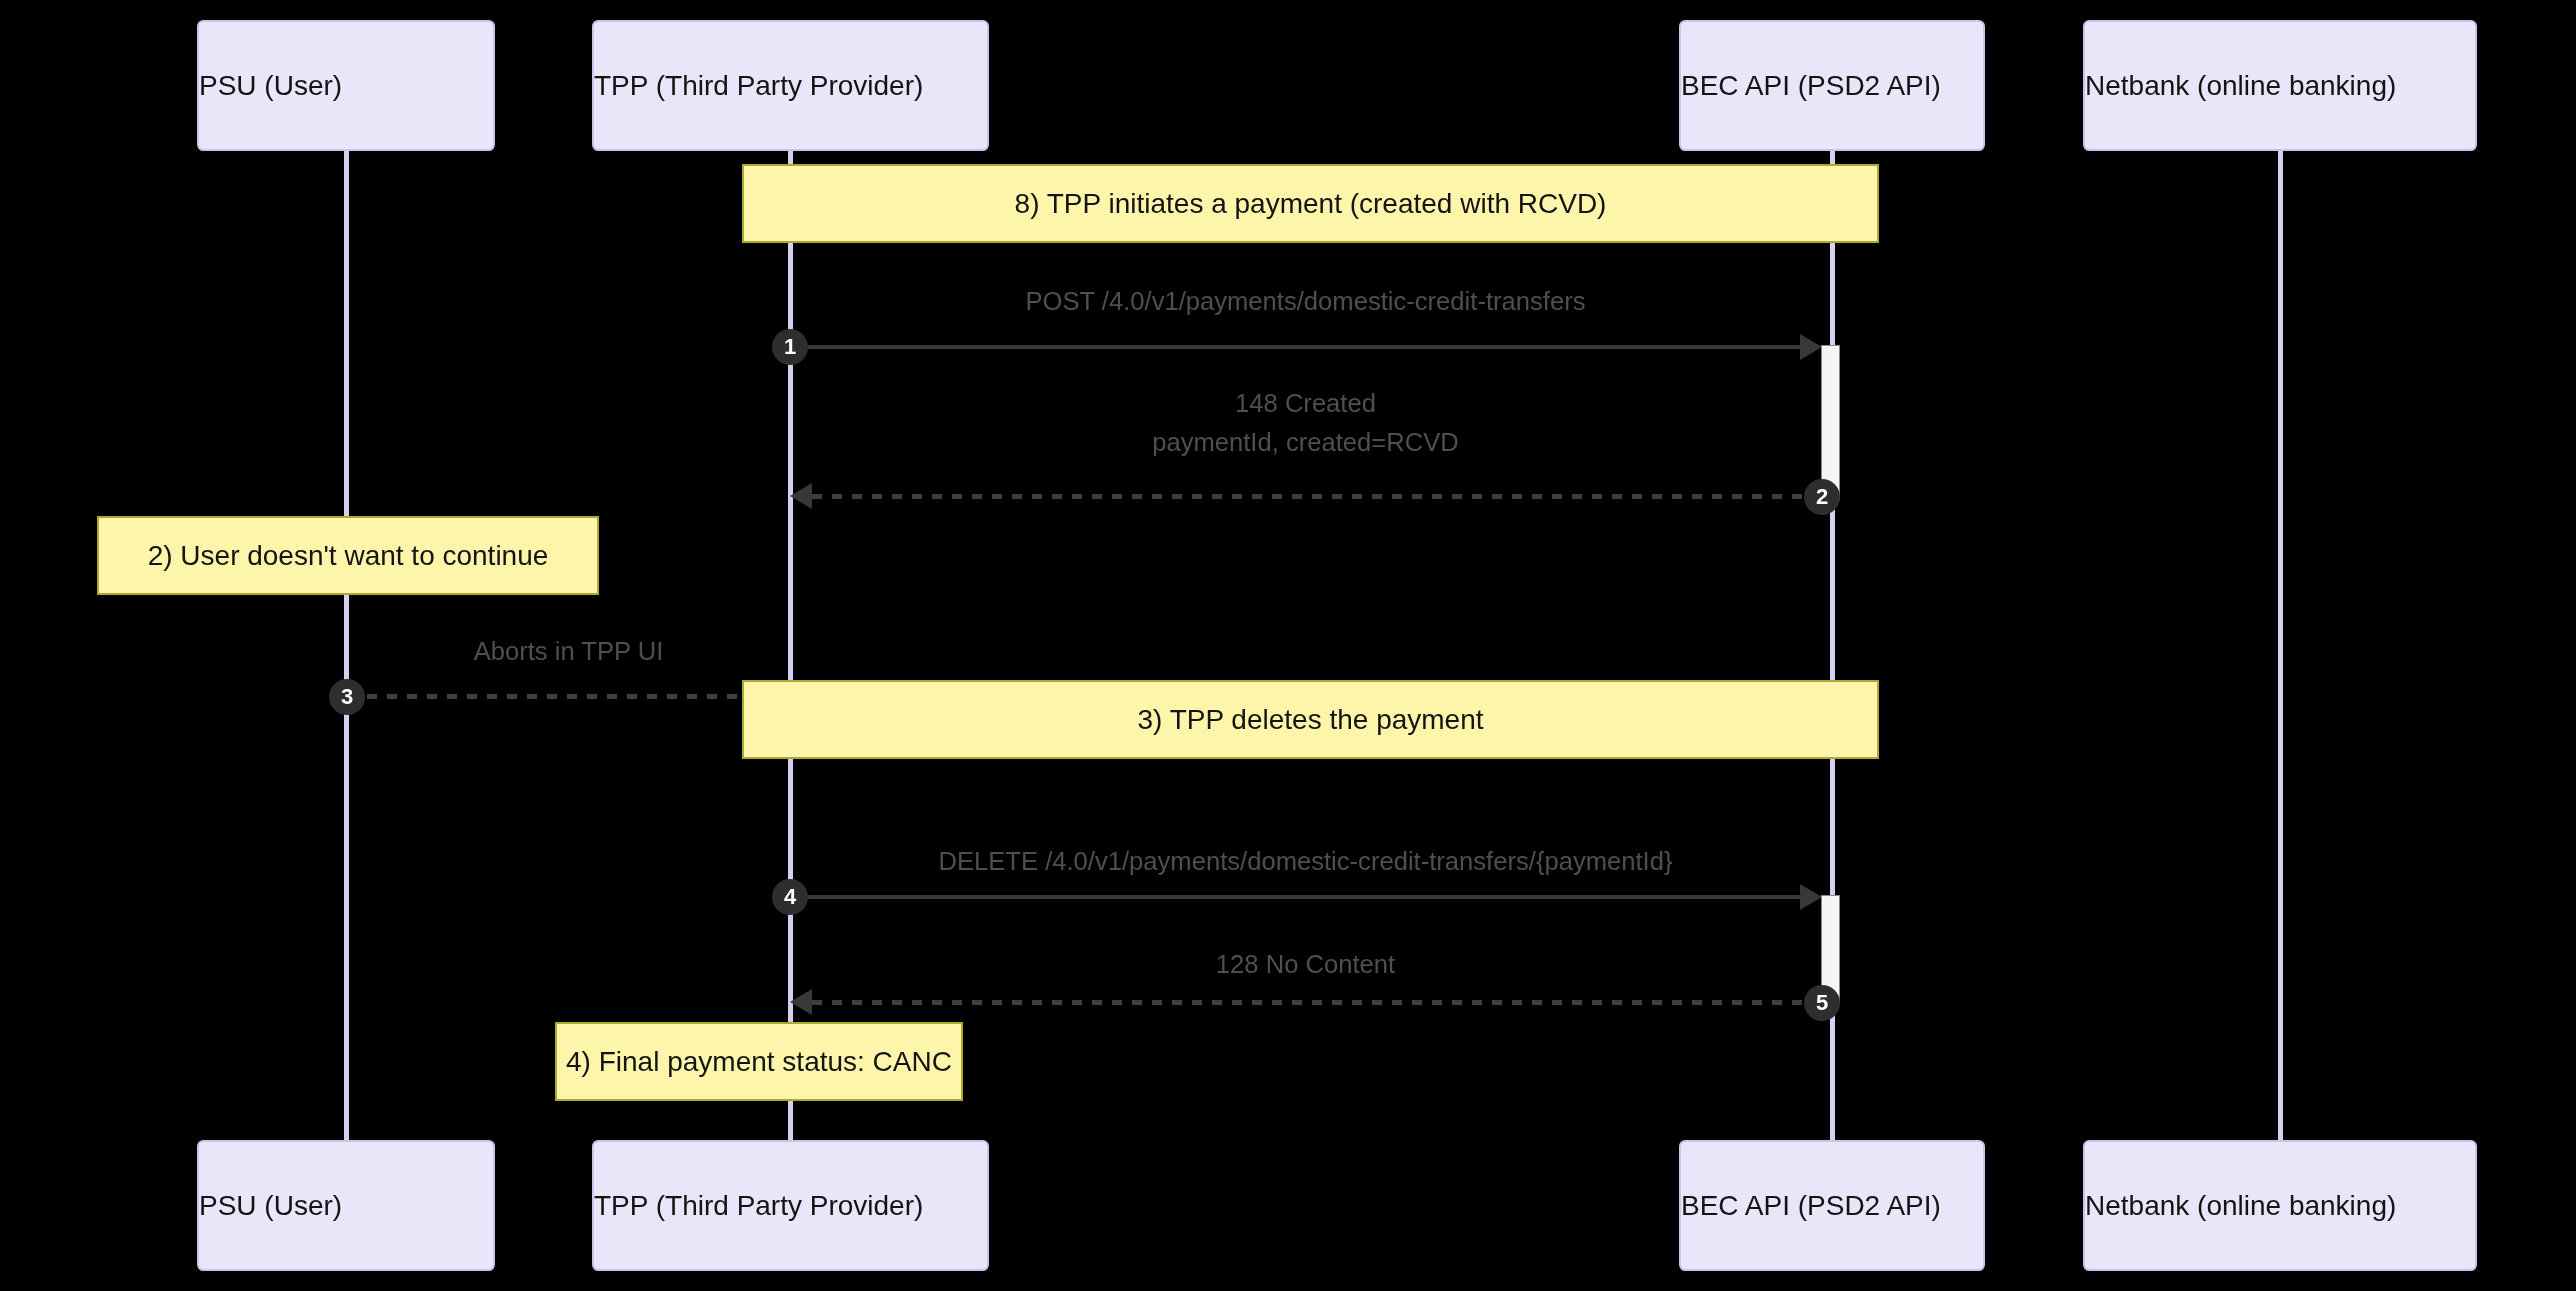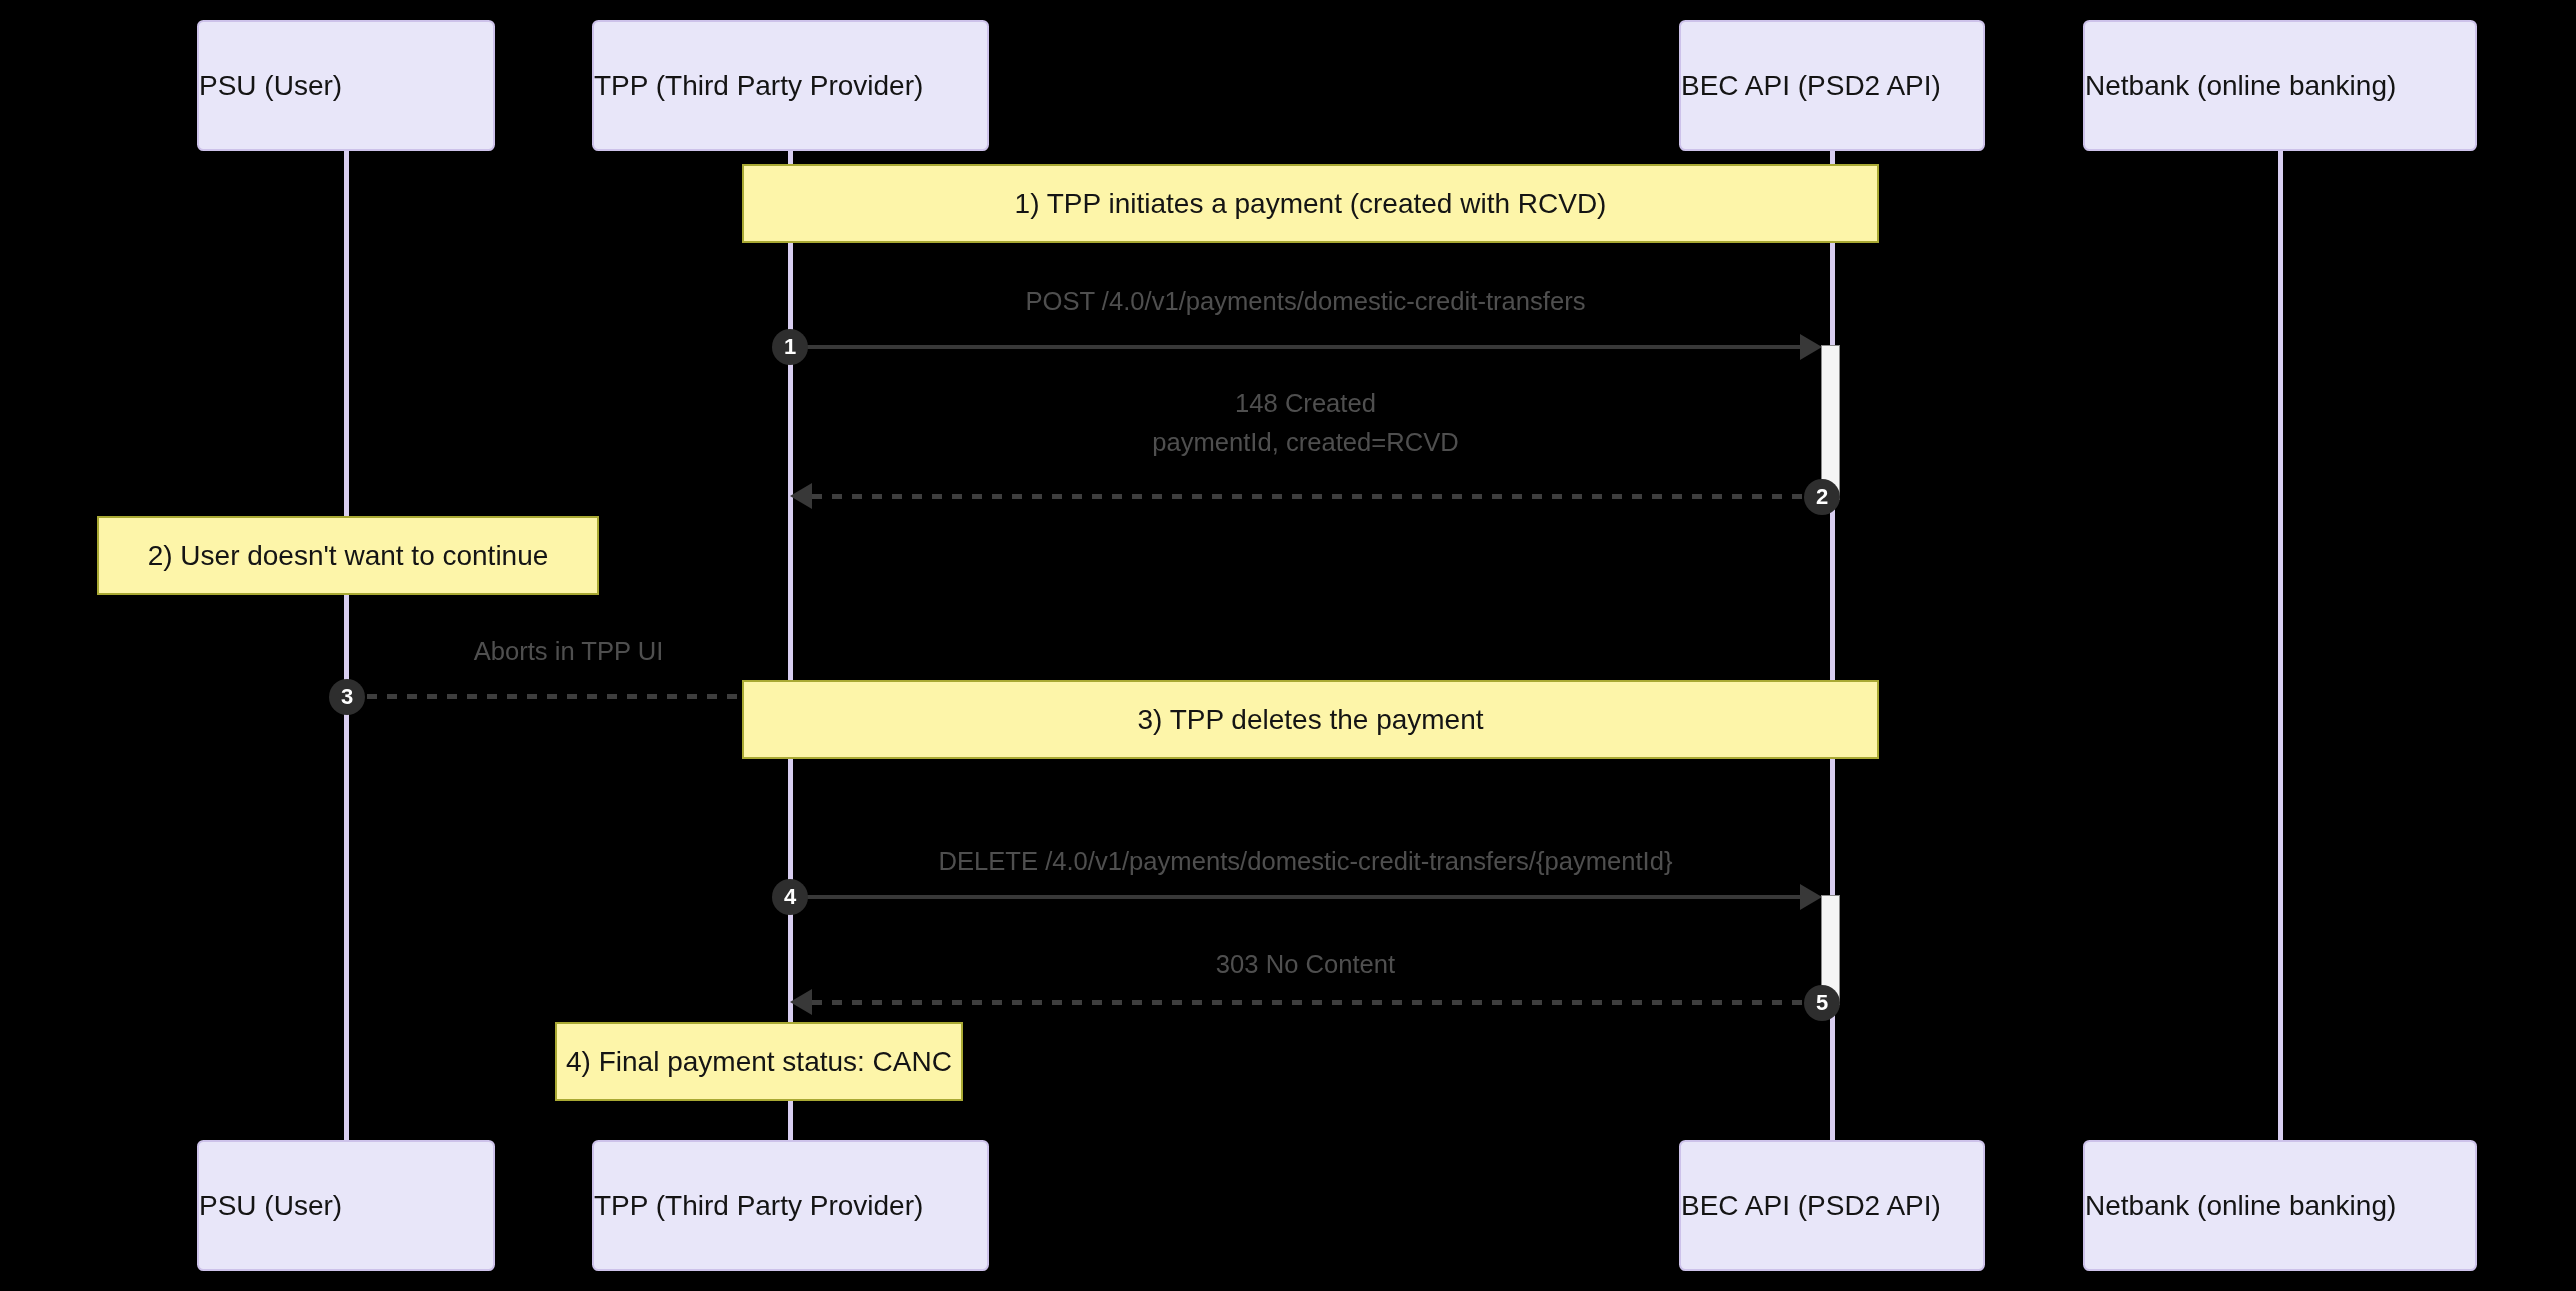--- a/index.html
+++ b/index.html
@@ -113,21 +113,21 @@
       <span>TPP (Third Party Provider)</span>
     </div>
   <div class="actor" style="left:1679px;top:20px;width:306px">
       <span>BEC API (PSD2 API)</span>
     </div>
   <div class="actor" style="left:2083px;top:20px;width:394px">
       <span>Netbank (online banking)</span>
     </div>
 
   <div class="note" style="left:742px;top:164px;width:1137px">
-      <span>1) TPP initiates a payment (created with RCVD)</span>
+      <span>8) TPP initiates a payment (created with RCVD)</span>
     </div>
 
   <div class="msg-label" style="left:790px;top:286px;width:1031px">POST /4.0/v1/payments/domestic-credit-transfers</div>
   <div class="line-solid" style="left:790px;top:345px;width:1011px"></div>
   <div class="arrow-right" style="left:1800px;top:334px"></div>
   <div class="badge" style="left:772px;top:329px">1</div>
 
   <div class="activation" style="left:1821px;top:345px;height:155px"></div>
 
   <div class="msg-label" style="left:790px;top:388px;width:1031px">148 Created</div>
@@ -149,21 +149,21 @@
       <span>3) TPP deletes the payment</span>
     </div>
 
   <div class="msg-label" style="left:790px;top:846px;width:1031px">DELETE /4.0/v1/payments/domestic-credit-transfers/{paymentId}</div>
   <div class="line-solid" style="left:790px;top:895px;width:1011px"></div>
   <div class="arrow-right" style="left:1800px;top:884px"></div>
   <div class="badge" style="left:772px;top:879px">4</div>
 
   <div class="activation" style="left:1821px;top:895px;height:110px"></div>
 
-  <div class="msg-label" style="left:790px;top:949px;width:1031px">303 No Content</div>
+  <div class="msg-label" style="left:790px;top:949px;width:1031px">128 No Content</div>
   <div class="line-dashed" style="left:812px;top:1000px;width:1009px"></div>
   <div class="arrow-left" style="left:790px;top:989px"></div>
   <div class="badge" style="left:1804px;top:985px">5</div>
 
   <div class="note" style="left:555px;top:1022px;width:408px">
       <span>4) Final payment status: CANC</span>
     </div>
 
   <div class="actor" style="left:197px;top:1140px;width:298px">
       <span>PSU (User)</span>

